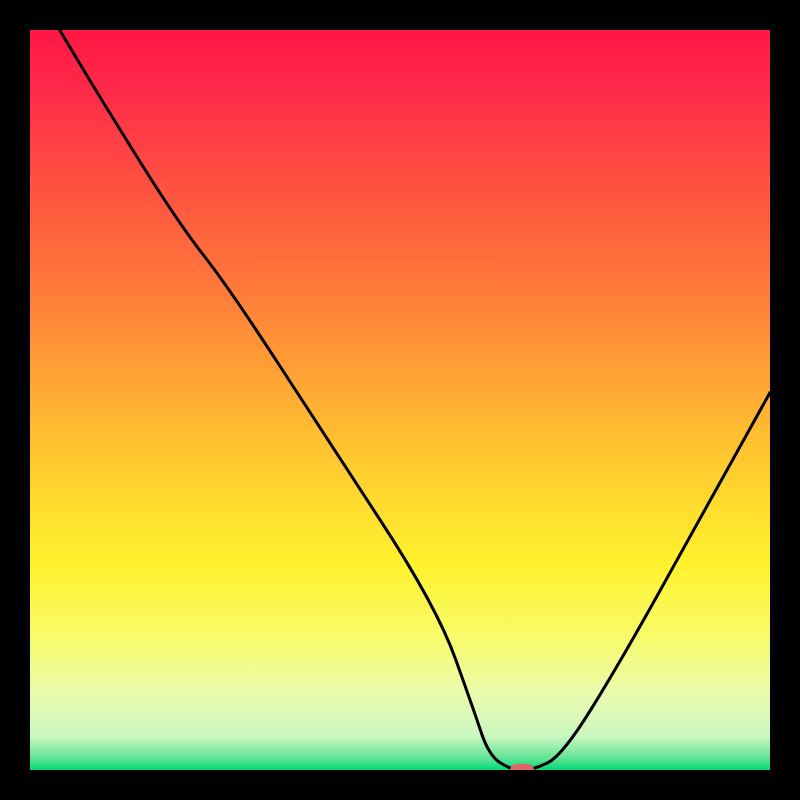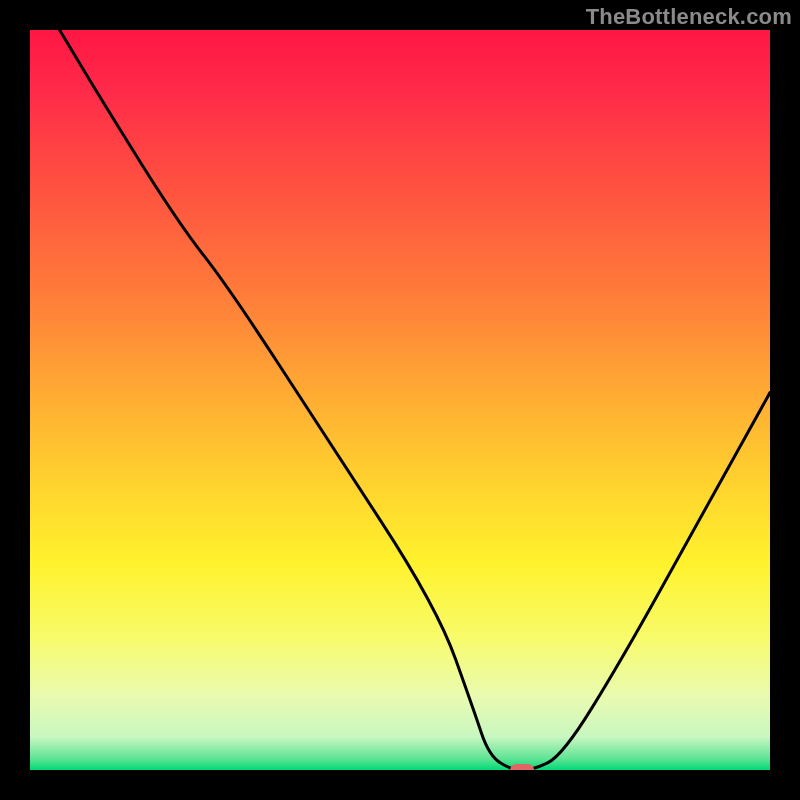--- a/index.html
+++ b/index.html
@@ -31,21 +31,20 @@
     font-size: 22px;
     font-weight: 600;
     color: #8a8a8a;
     letter-spacing: 0.2px;
   }
 </style>
 </head>
 <body>
 
 <div class="container">
-  <div class="watermark">TheBottleneck.com</div>
 
   <svg class="plot" viewBox="0 0 740 740" preserveAspectRatio="none">
     <defs>
       <linearGradient id="bg-grad" x1="0" y1="0" x2="0" y2="1">
           <stop offset="0%" stop-color="#ff1744"></stop>
           <stop offset="8%" stop-color="#ff2a49"></stop>
           <stop offset="20%" stop-color="#ff4e41"></stop>
           <stop offset="35%" stop-color="#ff7a3a"></stop>
           <stop offset="50%" stop-color="#ffae33"></stop>
           <stop offset="62%" stop-color="#ffd52e"></stop>

